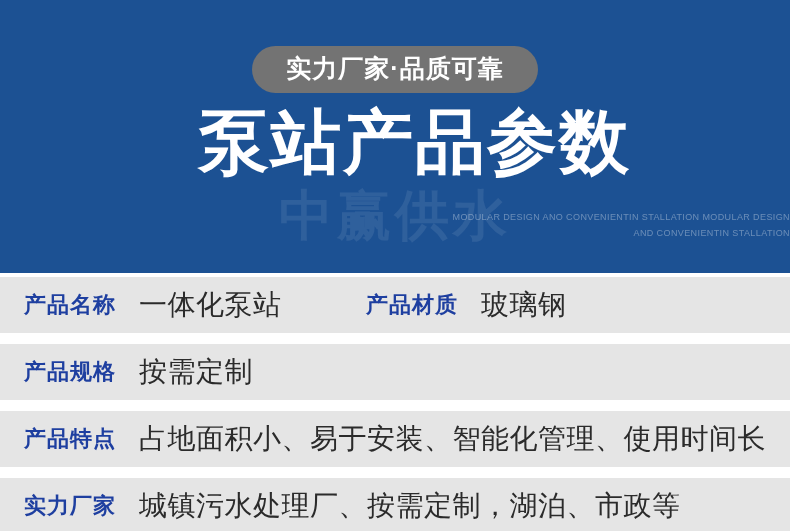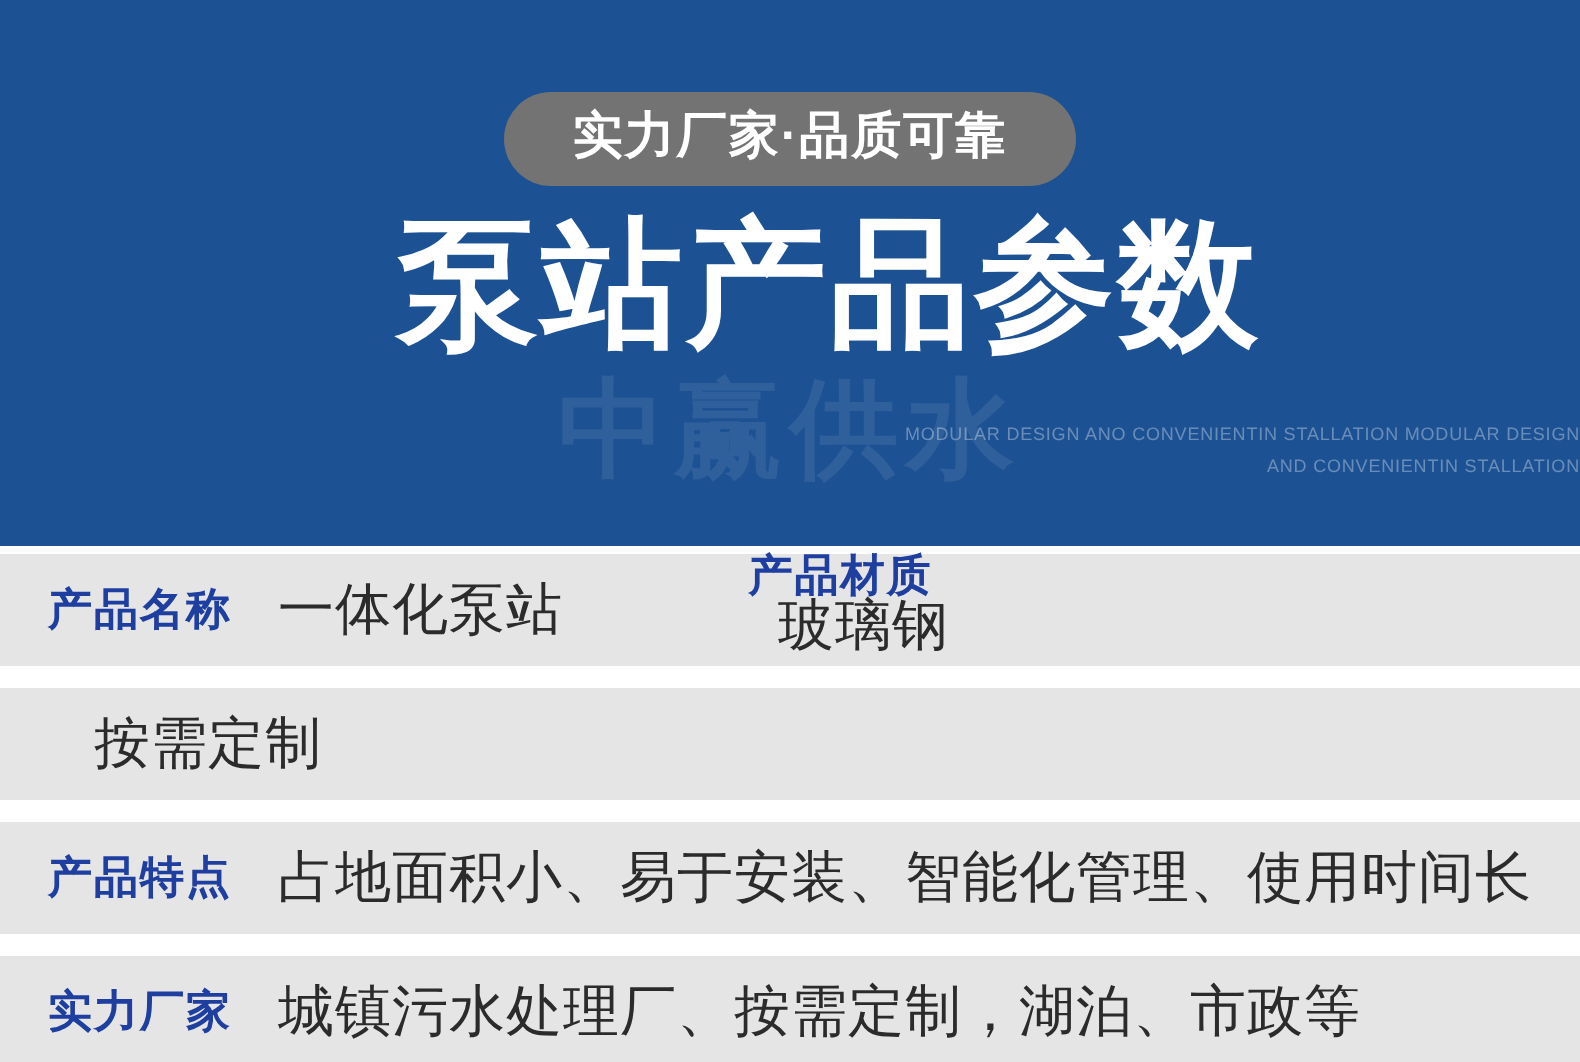--- a/index.html
+++ b/index.html
@@ -129,21 +129,21 @@
 
   .cell {
     position: absolute;
     top: 0;
     height: 56px;
     display: flex;
     align-items: center;
     white-space: nowrap;
   }
   .cell-col1 { left: 24px; }
-  .cell-col2 { left: 366px; flex-direction: column; }
+  .cell-col2 { left: 366px; }
   .cell-wide { left: 24px; right: 10px; text-align: right; }
 
   .spec-label {
     color: #1e3fa0;
     font-size: 22px;
     font-weight: 700;
     letter-spacing: 1px;
     line-height: 1;
   }
 
@@ -188,20 +188,21 @@
         <span class="spec-value">一体化泵站</span>
       </div>
       <div class="cell cell-col2">
         <span class="spec-label">产品材质</span>
         <span class="spec-value">玻璃钢</span>
       </div>
     </div>
 
     <div class="spec-row">
       <div class="cell cell-col1">
+        <span class="spec-label">产品规格</span>
         <span class="spec-value">按需定制</span>
       </div>
     </div>
 
     <div class="spec-row">
       <div class="cell cell-wide">
         <span class="spec-label">产品特点</span>
         <span class="spec-value">占地面积小、易于安装、智能化管理、使用时间长</span>
       </div>
     </div>

